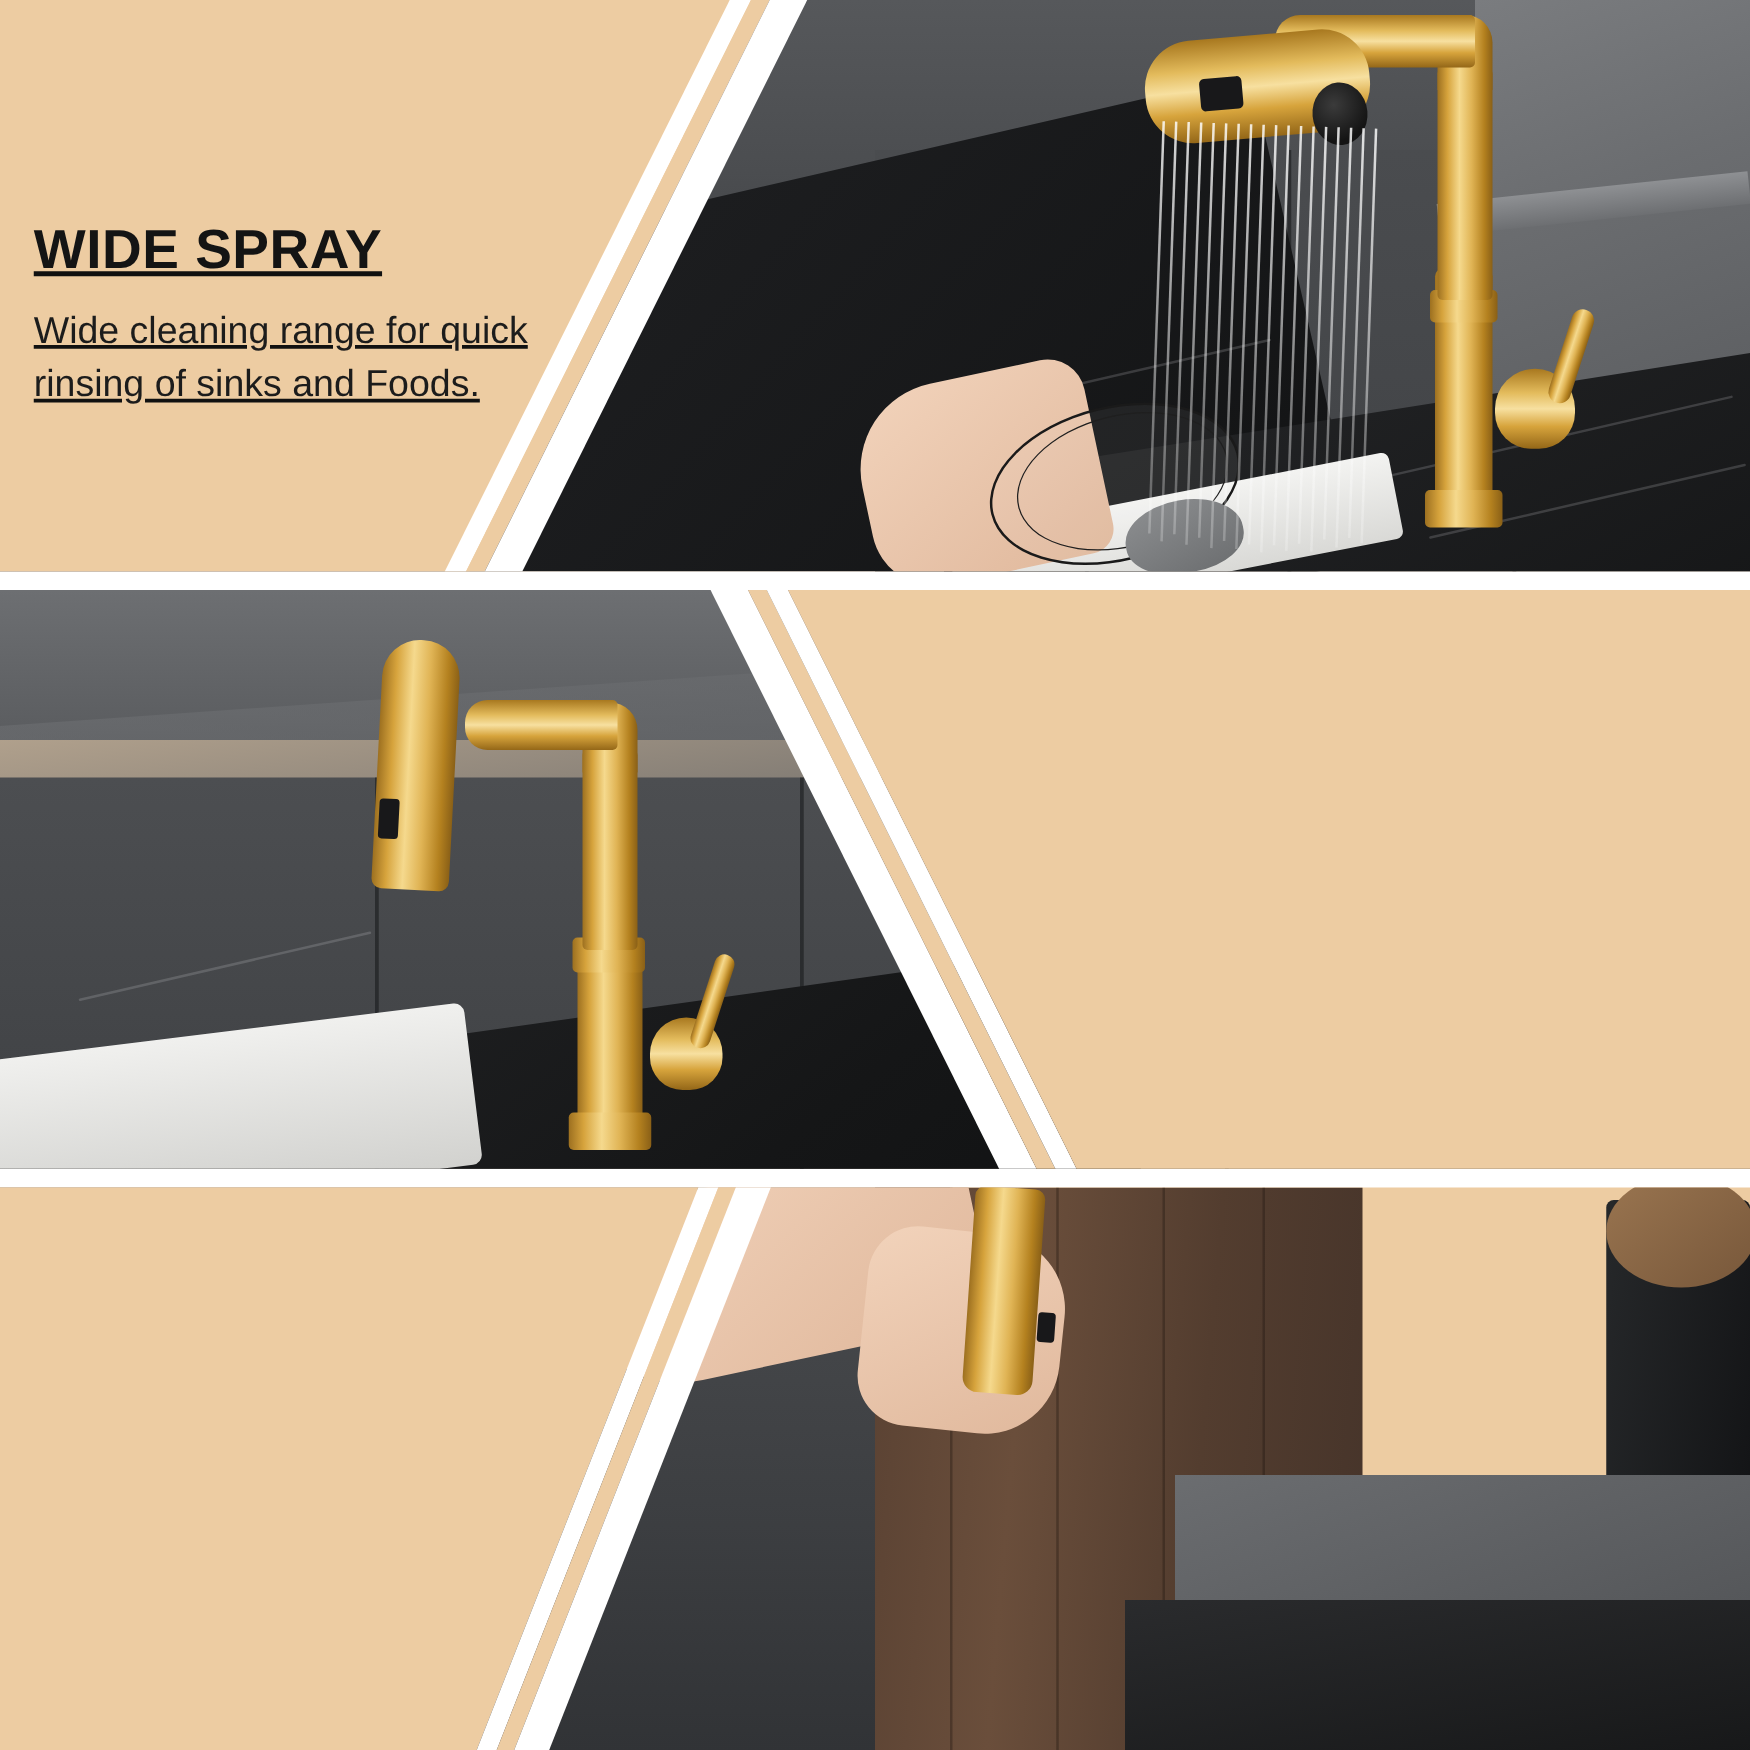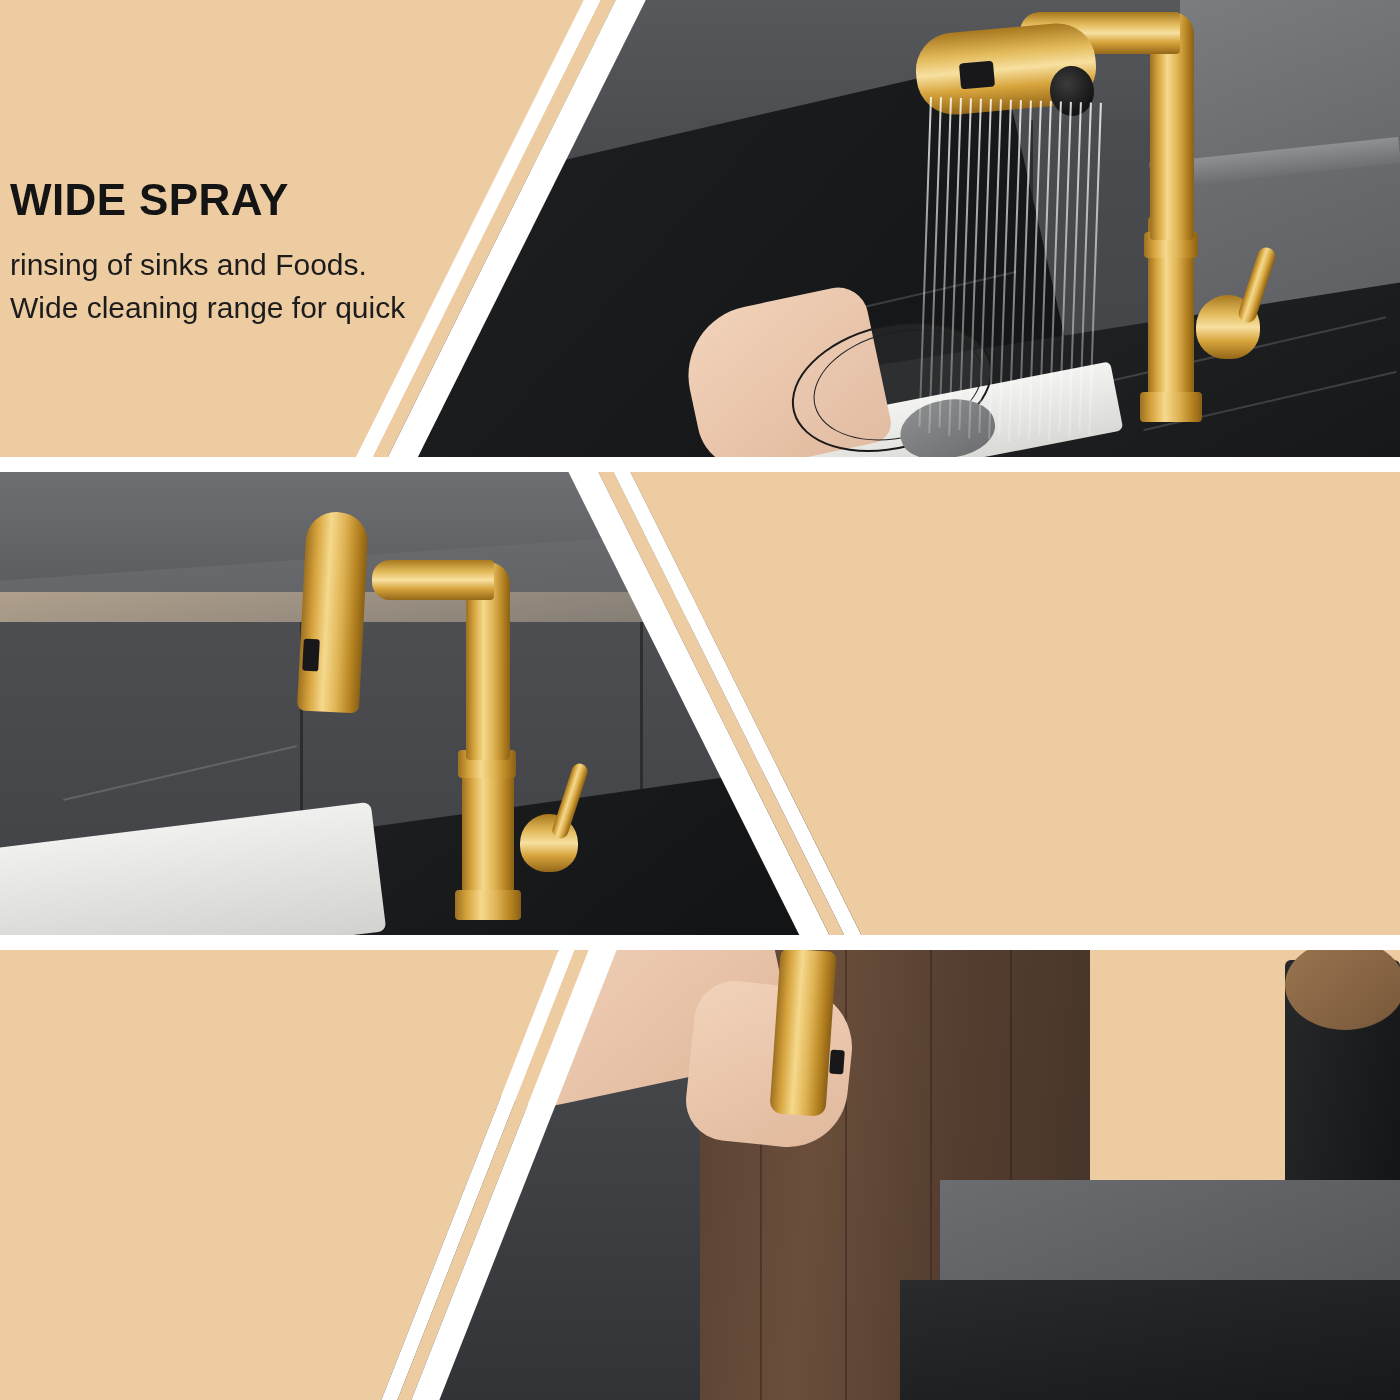--- a/index.html
+++ b/index.html
@@ -38,21 +38,21 @@
   #p3-wedge .fill{left:-700px;width:1170px;background:#EDCCA2;transform:skewX(-21.5deg);}
   #p3-wedge .w1{left:470px;width:16px;background:#ffffff;transform:skewX(-21.5deg);}
   #p3-wedge .t1{left:486px;width:14px;background:#EDCCA2;transform:skewX(-21.5deg);}
   #p3-wedge .w2{left:500px;width:28px;background:#ffffff;transform:skewX(-21.5deg);}
 
   
   .cap{position:absolute;z-index:6;color:#111111;}
   .cap .ttl{font-size:44px;font-weight:bold;letter-spacing:.4px;line-height:1;
             color:#141414;white-space:nowrap;}
   .cap .sub{font-size:30px;line-height:1.42;color:#1c1c1c;margin-top:22px;font-weight:400;}
-  #cap-1{left:10px;top:178px;}
+  #cap-1{left:27px;top:178px;text-decoration:underline;}
 
   
   .sc{position:absolute;inset:0;}
   
   .p1-wallTop{position:absolute;left:0;top:0;width:1400px;height:250px;
      background:linear-gradient(180deg,#56585b 0%,#4b4d50 55%,#3f4144 100%);}
   .p1-stone{position:absolute;left:1180px;top:0;width:220px;height:330px;
      background:linear-gradient(160deg,#7a7c7f 0%,#6b6d70 45%,#5c5e61 100%);}
   .p1-stoneEdge{position:absolute;left:1150px;top:150px;width:250px;height:26px;
      background:linear-gradient(180deg,#8e9093,#6d6f72);transform:rotate(-6deg);}
@@ -201,22 +201,22 @@
     <div class="wedge" id="p1-wedge">
       <i class="fill"></i>
       <i class="w1"></i>
       <i class="t1"></i>
       <i class="w2"></i>
     </div>
 
     <div class="cap" id="cap-1">
       <div class="ttl">WIDE SPRAY</div>
       <div class="sub">
+        <div>Wide cleaning range for quick</div>
         <div>rinsing of sinks and Foods.</div>
-        <div>Wide cleaning range for quick</div>
       </div>
     </div>
   </section>
 
   <section class="panel" id="panel-2">
 
     <div class="photo">
       <div class="sc">
         <div class="p2-wallTop"></div>
         <div class="p2-stone"></div>

